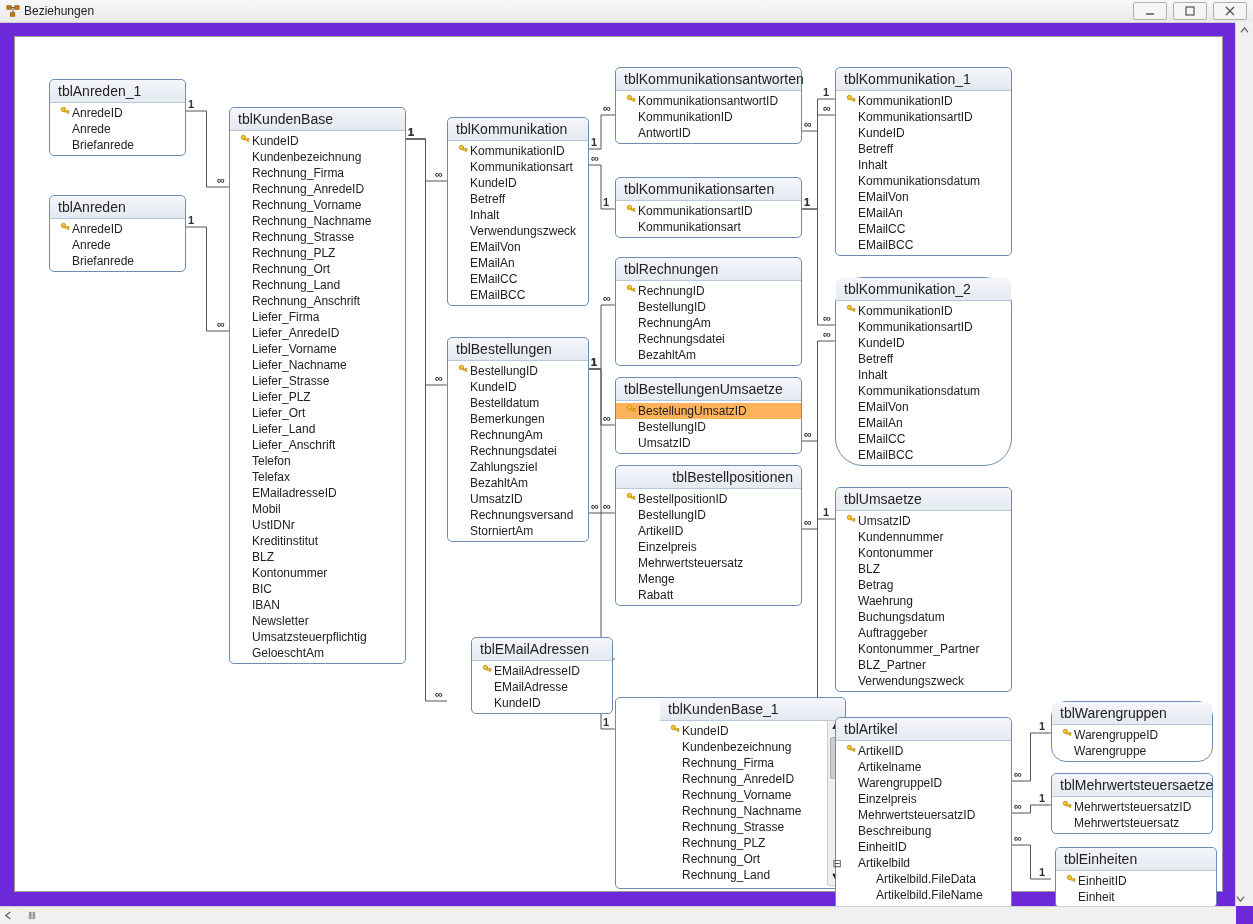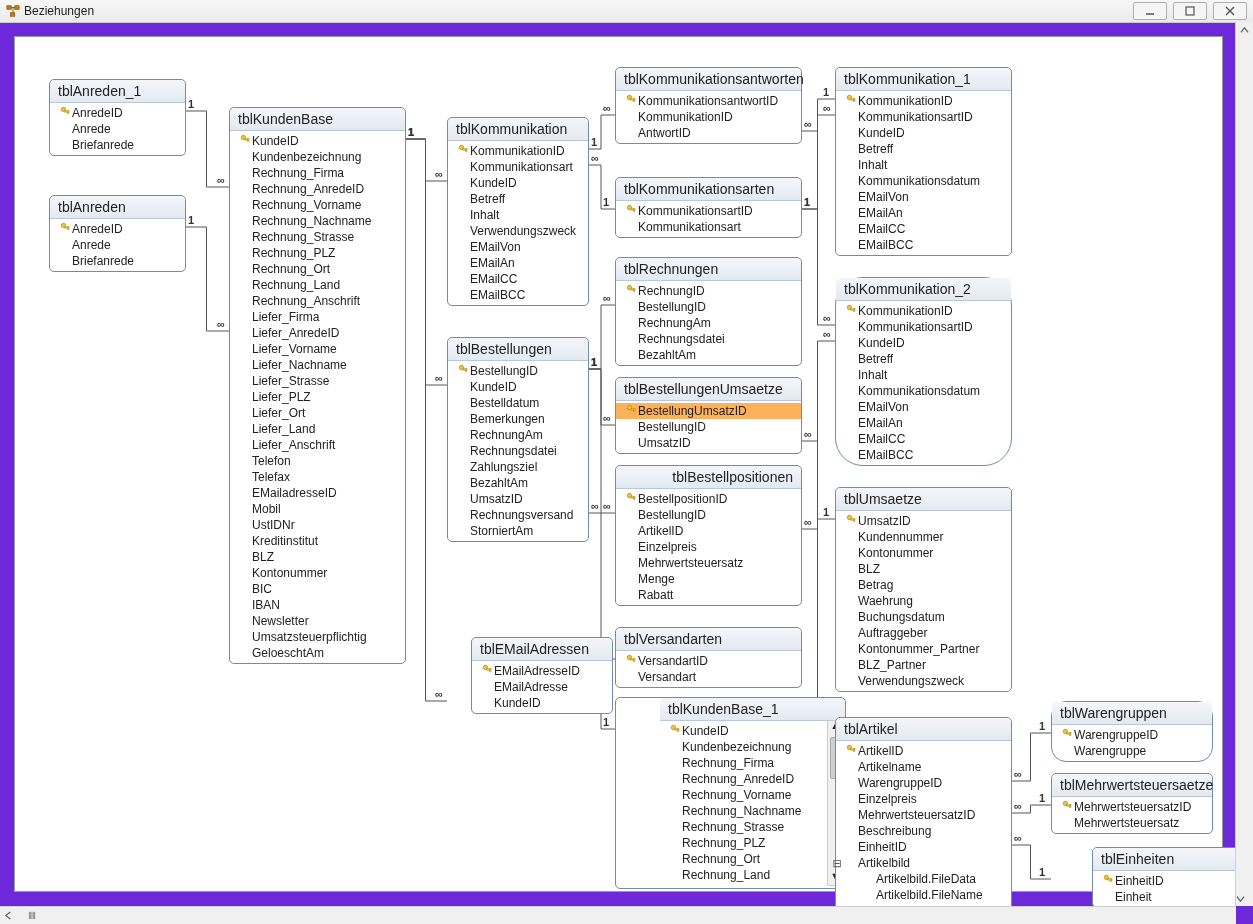--- a/index.html
+++ b/index.html
@@ -556,37 +556,20 @@
             <div class="fld">
               <span class="key"></span>
               <span class="name">Menge</span>
             </div>
             <div class="fld">
               <span class="key"></span>
               <span class="name">Rabatt</span>
             </div>
           </div>
         </div>
-        <div class="tbl" style="left: 600px; top: 590px; width: 185px;">
-          <div class="hdr">tblVersandarten</div>
-          <div class="body">
-            <div class="fld">
-              <span class="key"><svg width="11" height="11" viewBox="0 0 16 16">
-                  <circle cx="5" cy="5" r="3.2" fill="#f4c430" stroke="#b28400" stroke-width="1"></circle>
-                  <rect x="7" y="7" width="6" height="2" fill="#f4c430" stroke="#b28400" stroke-width="0.7"></rect>
-                  <rect x="11" y="7" width="2" height="4" fill="#f4c430" stroke="#b28400" stroke-width="0.7"></rect>
-                </svg></span>
-              <span class="name">VersandartID</span>
-            </div>
-            <div class="fld">
-              <span class="key"></span>
-              <span class="name">Versandart</span>
-            </div>
-          </div>
-        </div>
         <div class="tbl" style="left: 600px; top: 660px; width: 185px; height: 190px; padding-left: 44px;">
           <div class="hdr">tblKundenBase_1</div>
           <div class="body" style="overflow: hidden; height: 166px;">
             <div class="fld">
               <span class="key"><svg width="11" height="11" viewBox="0 0 16 16">
                   <circle cx="5" cy="5" r="3.2" fill="#f4c430" stroke="#b28400" stroke-width="1"></circle>
                   <rect x="7" y="7" width="6" height="2" fill="#f4c430" stroke="#b28400" stroke-width="0.7"></rect>
                   <rect x="11" y="7" width="2" height="4" fill="#f4c430" stroke="#b28400" stroke-width="0.7"></rect>
                 </svg></span>
               <span class="name">KundeID</span>
@@ -866,21 +849,21 @@
                   <rect x="11" y="7" width="2" height="4" fill="#f4c430" stroke="#b28400" stroke-width="0.7"></rect>
                 </svg></span>
               <span class="name">MehrwertsteuersatzID</span>
             </div>
             <div class="fld">
               <span class="key"></span>
               <span class="name">Mehrwertsteuersatz</span>
             </div>
           </div>
         </div>
-        <div class="tbl" style="left: 1077px; top: 810px; width: 160px;">
+        <div class="tbl" style="left: 1040px; top: 810px; width: 160px;">
           <div class="hdr">tblEinheiten</div>
           <div class="body">
             <div class="fld">
               <span class="key"><svg width="11" height="11" viewBox="0 0 16 16">
                   <circle cx="5" cy="5" r="3.2" fill="#f4c430" stroke="#b28400" stroke-width="1"></circle>
                   <rect x="7" y="7" width="6" height="2" fill="#f4c430" stroke="#b28400" stroke-width="0.7"></rect>
                   <rect x="11" y="7" width="2" height="4" fill="#f4c430" stroke="#b28400" stroke-width="0.7"></rect>
                 </svg></span>
               <span class="name">EinheitID</span>
             </div>

